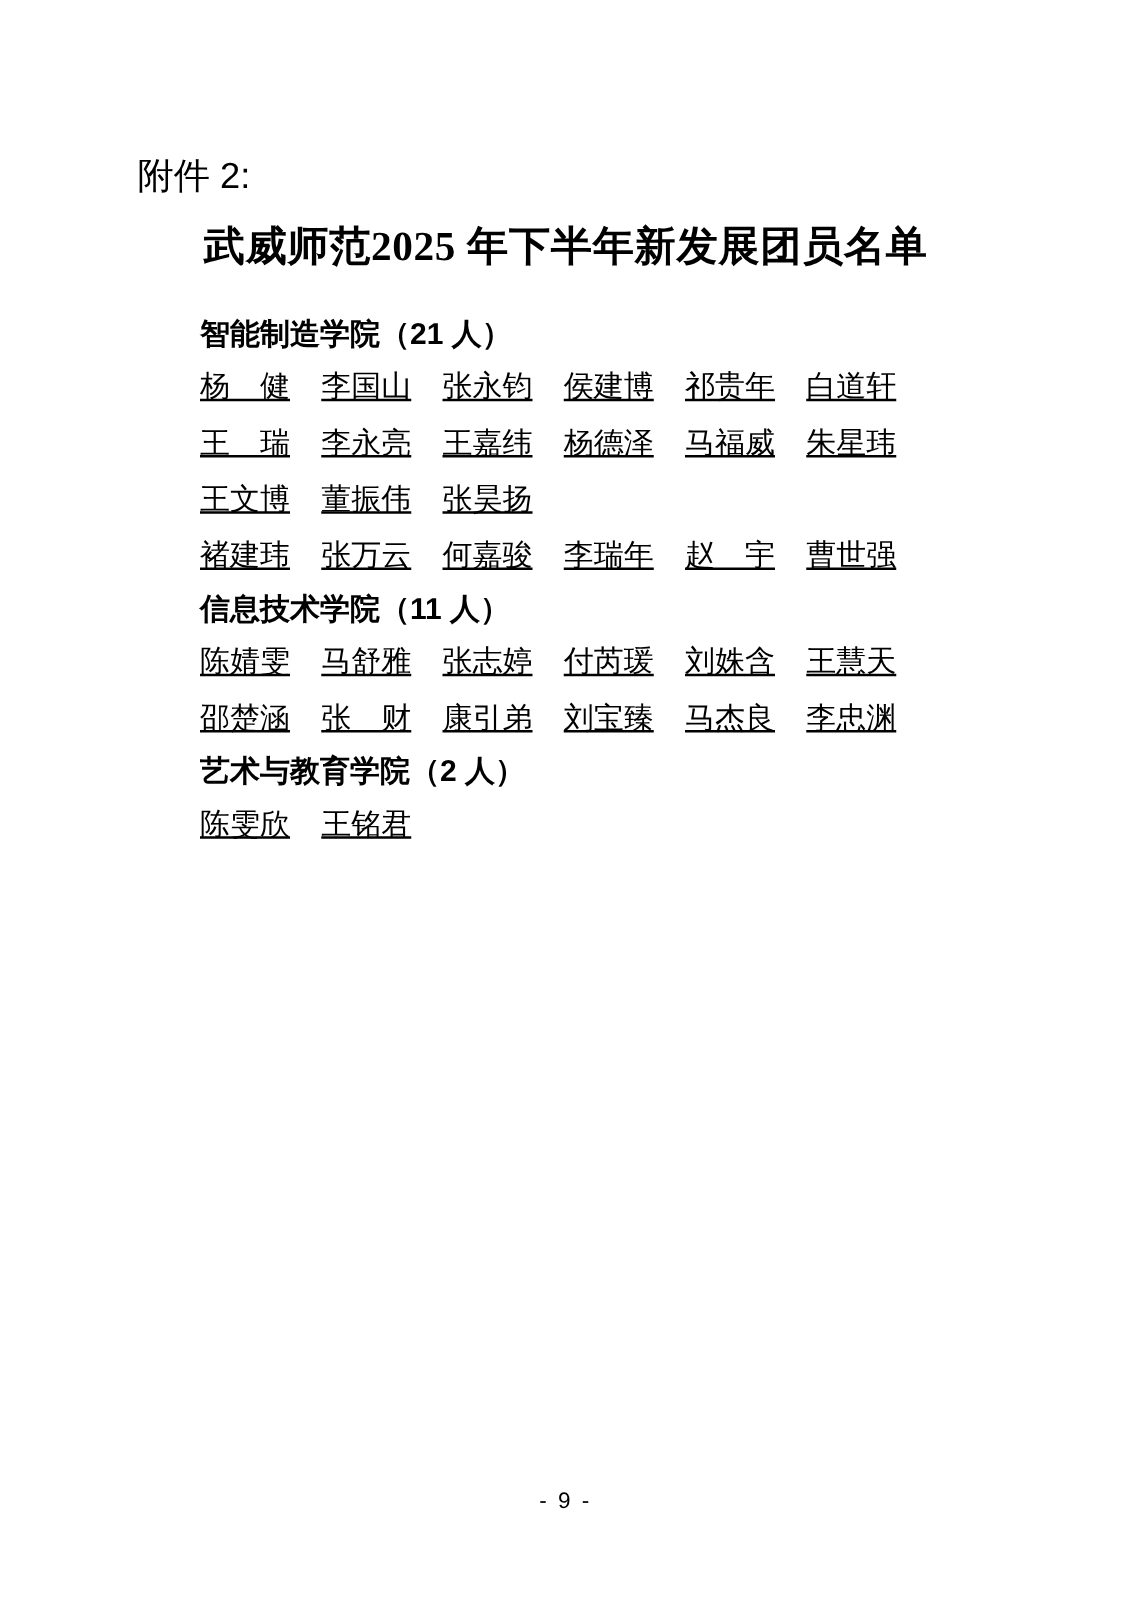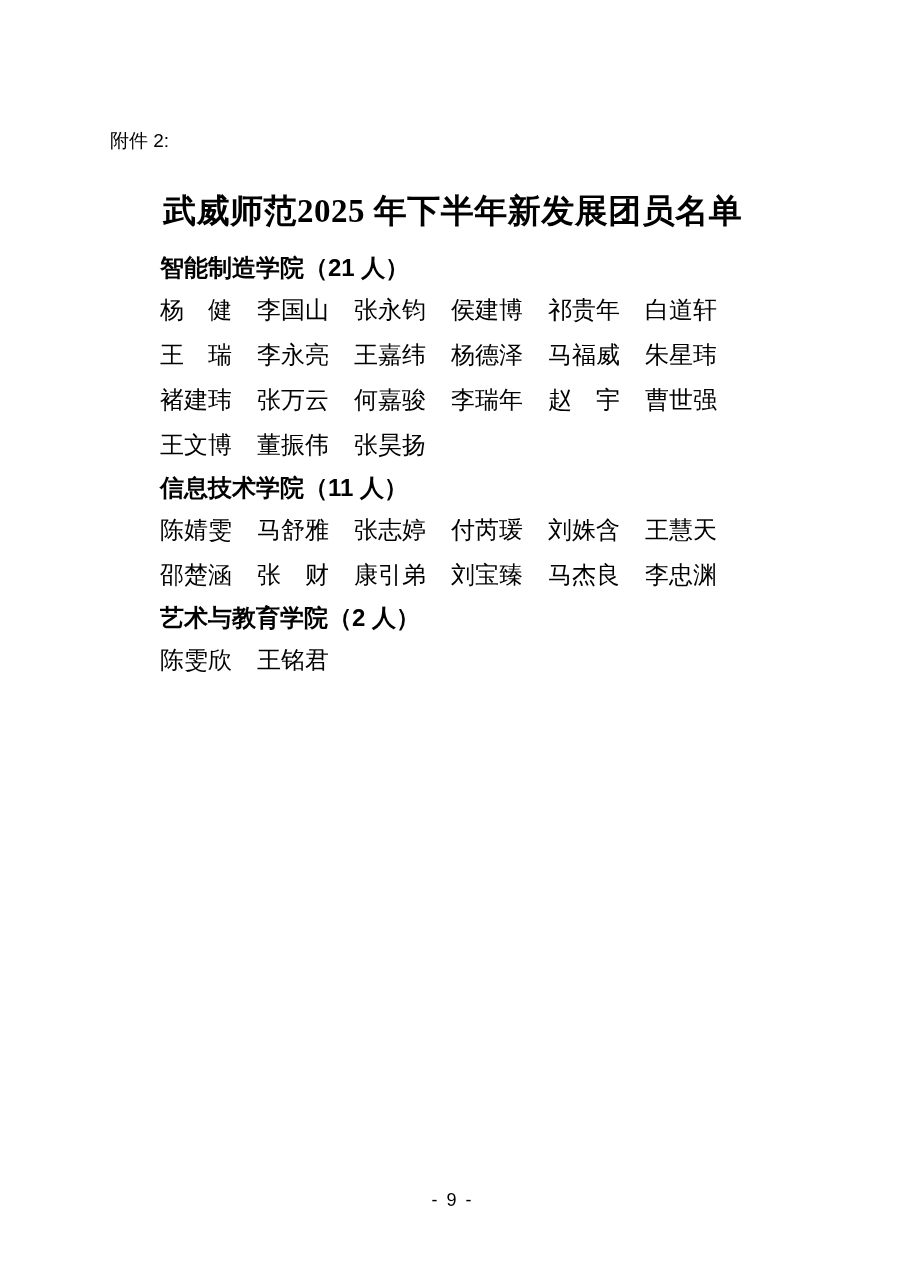--- a/index.html
+++ b/index.html
@@ -14,30 +14,30 @@
     background: #ffffff;
     color: #000000;
     overflow: hidden;
     font-family: "Liberation Serif", "DejaVu Serif", serif;
   }
   .attachment {
     position: absolute;
     left: 110px;
     top: 126px;
     font-family: "Liberation Sans", "DejaVu Sans", sans-serif;
-    font-size: 19px;
+    font-size: 29px;
     line-height: 30px;
     color: #000;
   }
   .doc-title {
     position: absolute;
     left: 0;
     right: 0;
     top: 176px;
-    margin: 13px;
+    margin: 0;
     text-align: center;
     font-family: "Liberation Serif", "DejaVu Serif", serif;
     font-weight: bold;
     font-size: 33px;
     line-height: 44px;
     letter-spacing: 0.5px;
     color: #000;
   }
   .sections {
     position: absolute;
@@ -59,20 +59,21 @@
     line-height: 45px;
     height: 45px;
     white-space: nowrap;
   }
   .name {
     display: inline-block;
     min-width: 72px;
     margin-right: 25px;
     white-space: pre;
     text-align: right;
+    text-decoration: underline;
   }
   .page-number {
     position: absolute;
     left: 0;
     right: 0;
     top: 1188px;
     text-align: center;
     font-family: "Liberation Sans", "DejaVu Sans", sans-serif;
     font-size: 18px;
     line-height: 24px;
@@ -86,22 +87,22 @@
 <div class="page">
   <div class="attachment">附件 2:</div>
 
   <h1 class="doc-title">武威师范2025 年下半年新发展团员名单</h1>
 
   <div class="sections" id="sections">
       <div class="section">
         <div class="section-heading">智能制造学院（21 人）</div>
         <div class="name-row"><span class="name">杨　健</span><span class="name">李国山</span><span class="name">张永钧</span><span class="name">侯建博</span><span class="name">祁贵年</span><span class="name">白道轩</span></div>
         <div class="name-row"><span class="name">王　瑞</span><span class="name">李永亮</span><span class="name">王嘉纬</span><span class="name">杨德泽</span><span class="name">马福威</span><span class="name">朱星玮</span></div>
+        <div class="name-row"><span class="name">王文博</span><span class="name">董振伟</span><span class="name">张昊扬</span></div>
         <div class="name-row"><span class="name">褚建玮</span><span class="name">张万云</span><span class="name">何嘉骏</span><span class="name">李瑞年</span><span class="name">赵　宇</span><span class="name">曹世强</span></div>
-        <div class="name-row"><span class="name">王文博</span><span class="name">董振伟</span><span class="name">张昊扬</span></div>
       </div>
       <div class="section">
         <div class="section-heading">信息技术学院（11 人）</div>
         <div class="name-row"><span class="name">陈婧雯</span><span class="name">马舒雅</span><span class="name">张志婷</span><span class="name">付芮瑗</span><span class="name">刘姝含</span><span class="name">王慧天</span></div>
       </div>
       <div class="section">
         <div class="name-row"><span class="name">邵楚涵</span><span class="name">张　财</span><span class="name">康引弟</span><span class="name">刘宝臻</span><span class="name">马杰良</span><span class="name">李忠渊</span></div>
       </div>
       <div class="section">
         <div class="section-heading">艺术与教育学院（2 人）</div>

